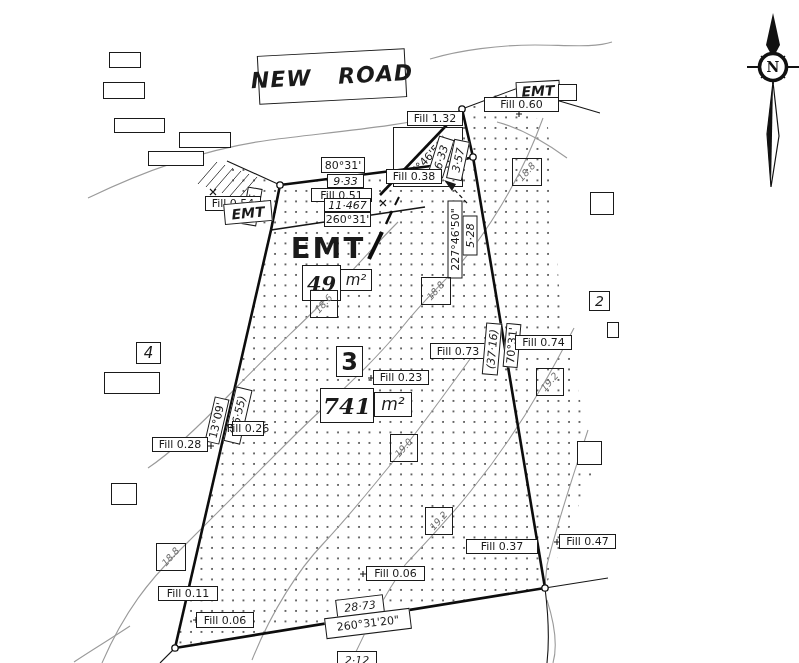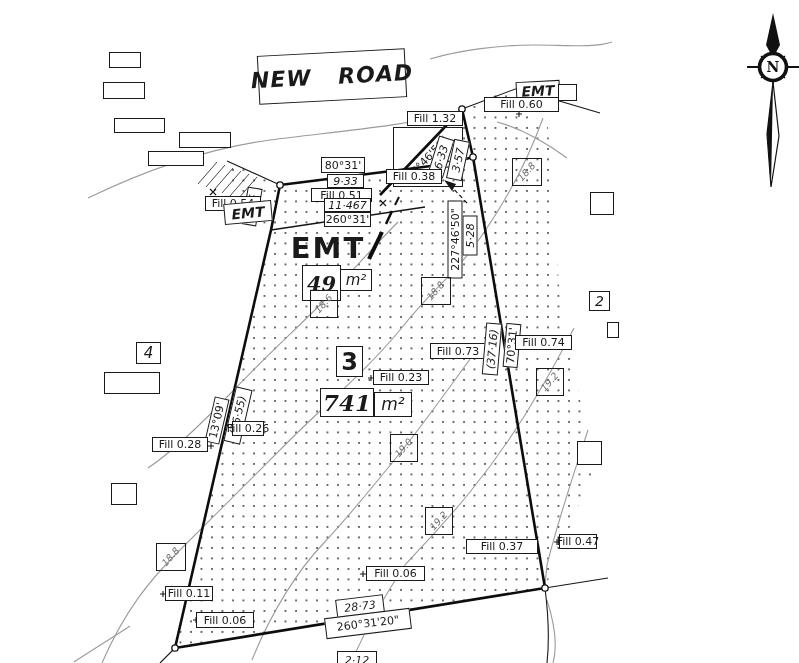--- a/index.html
+++ b/index.html
@@ -184,37 +184,37 @@
 
   <div class="lbl i" style="left:589px;top:291px;width:21px;height:20px;font-size:14px">2</div>
   <div class="lbl i" style="left:136px;top:342px;width:25px;height:22px;font-size:15px">4</div>
   <div class="lbl" style="left:590px;top:192px;width:24px;height:23px"></div>
   <div class="lbl" style="left:607px;top:322px;width:12px;height:16px"></div>
   <div class="lbl" style="left:577px;top:441px;width:25px;height:24px"></div>
   <div class="lbl" style="left:104px;top:372px;width:56px;height:22px"></div>
   <div class="lbl" style="left:111px;top:483px;width:26px;height:22px"></div>
 
   <div class="lbl b" style="left:336px;top:346px;width:27px;height:31px;font-size:24px">3</div>
-  <div class="lbl b i serif" style="left:320px;top:388px;width:54px;height:29px;font-size:23px">741</div>
+  <div class="lbl b i serif" style="left:320px;top:388px;width:54px;height:35px;font-size:23px">741</div>
   <div class="lbl i" style="left:374px;top:392px;width:38px;height:25px;font-size:17px">m²</div>
 
   <div class="lbl" style="left:430px;top:343px;width:56px;height:16px">Fill 0.73</div>
   <div class="lbl i" style="left:466px;top:341px;width:52px;height:16px;transform:rotate(-85deg)">(37·16)</div>
   <div class="lbl" style="left:490px;top:338px;width:44px;height:15px;transform:rotate(-85deg)">70°31'</div>
   <div class="lbl" style="left:515px;top:335px;width:57px;height:15px">Fill 0.74</div>
   <div class="lbl" style="left:373px;top:370px;width:56px;height:15px">Fill 0.23</div>
 
   <div class="lbl" style="left:194px;top:413px;width:46px;height:15px;transform:rotate(-77deg)">13°09'</div>
   <div class="lbl i" style="left:210px;top:407px;width:56px;height:17px;transform:rotate(-77deg)">(36·55)</div>
   <div class="lbl" style="left:232px;top:421px;width:32px;height:15px">Fill 0.26</div>
   <div class="lbl" style="left:152px;top:437px;width:56px;height:15px">Fill 0.28</div>
 
-  <div class="lbl" style="left:165px;top:586px;width:48px;height:15px">Fill 0.11</div>
+  <div class="lbl" style="left:158px;top:586px;width:60px;height:15px">Fill 0.11</div>
   <div class="lbl" style="left:196px;top:612px;width:58px;height:16px">Fill 0.06</div>
   <div class="lbl" style="left:366px;top:566px;width:59px;height:15px">Fill 0.06</div>
   <div class="lbl" style="left:466px;top:539px;width:72px;height:15px">Fill 0.37</div>
-  <div class="lbl" style="left:559px;top:534px;width:38px;height:15px">Fill 0.47</div>
+  <div class="lbl" style="left:559px;top:534px;width:57px;height:15px">Fill 0.47</div>
 
   <div class="lbl i" style="left:336px;top:597px;width:48px;height:18px;transform:rotate(-7deg)">28·73</div>
   <div class="lbl" style="left:325px;top:613px;width:86px;height:21px;transform:rotate(-7deg)">260°31'20"</div>
   <div class="lbl i" style="left:337px;top:651px;width:40px;height:18px">2·12</div>
 
 </div>
 
 </body></html>

